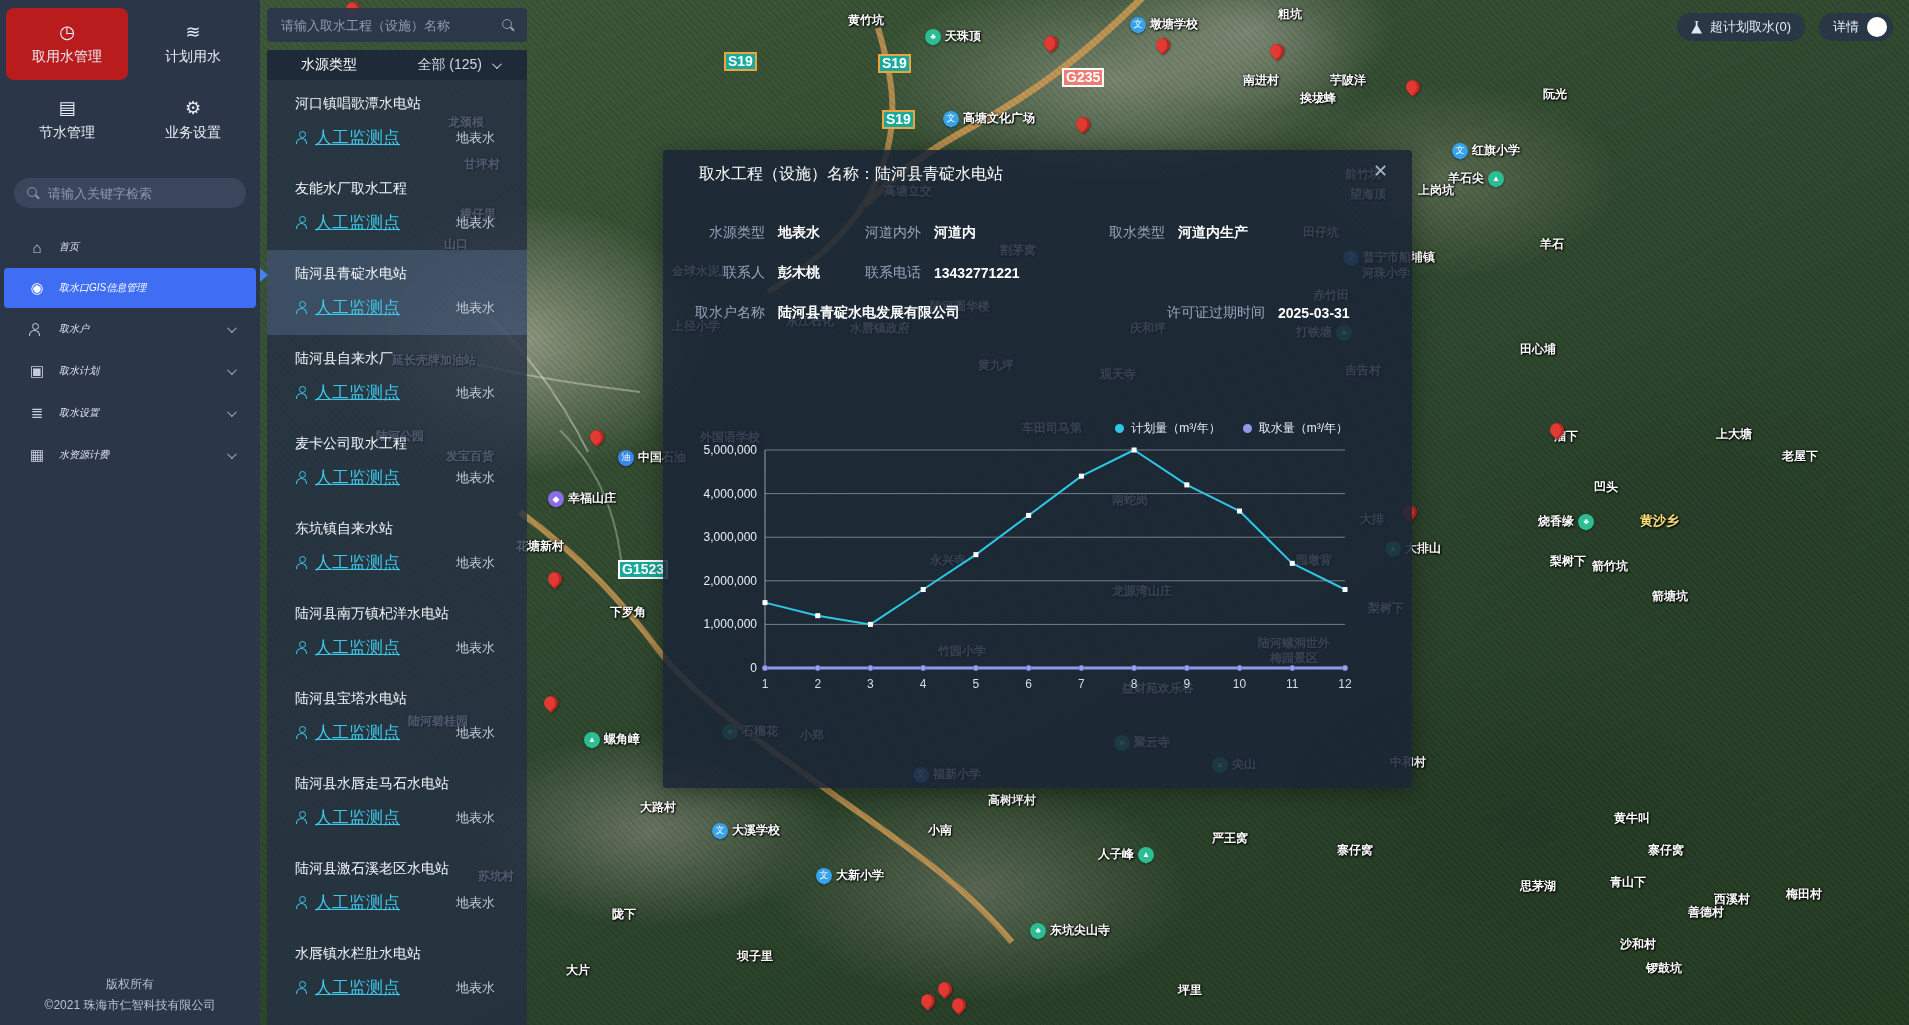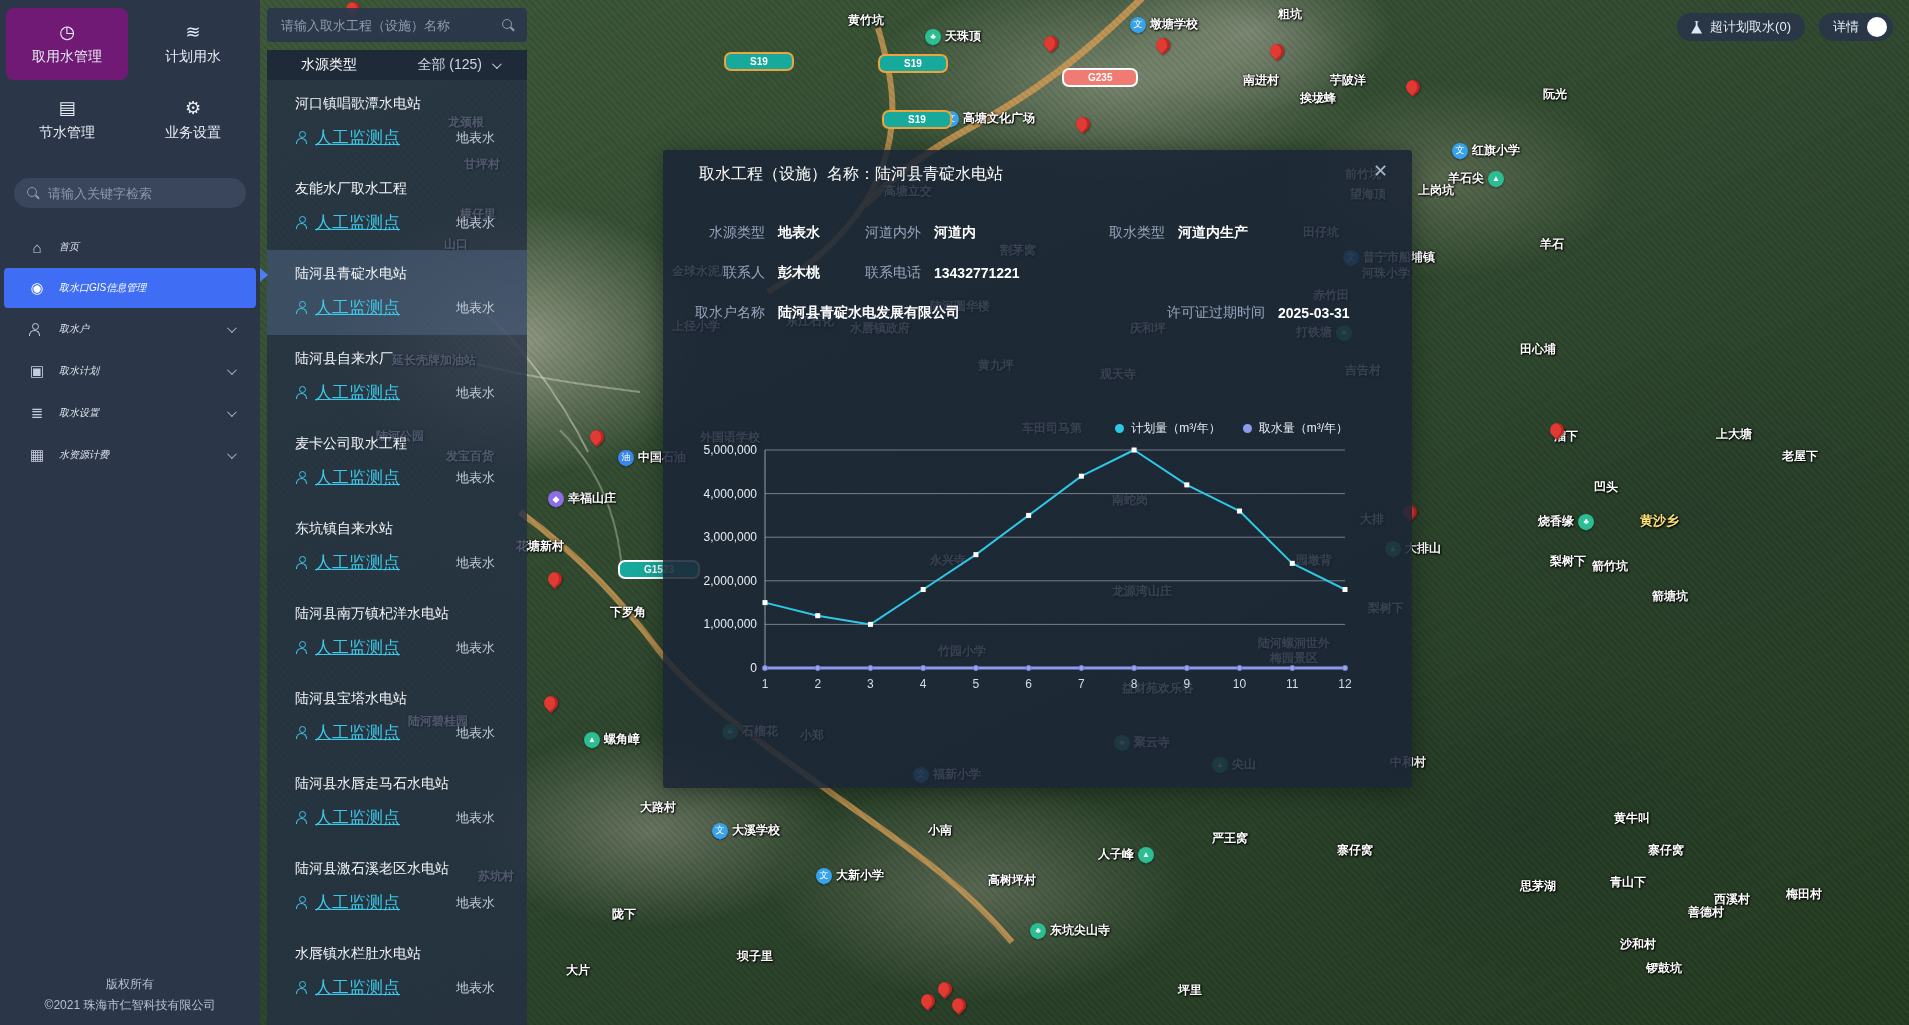--- a/index.html
+++ b/index.html
@@ -37,33 +37,33 @@
   .mk::after { content:""; position:absolute; bottom:-4px; left:50%; margin-left:-3px;
     border:3px solid transparent; border-top:4px solid; }
   .mk.school { background:#38a3ea; } .mk.school::after { border-top-color:#38a3ea; }
   .mk.gas    { background:#3a87ec; } .mk.gas::after    { border-top-color:#3a87ec; }
   .mk.mountain { background:#2cbd92; } .mk.mountain::after { border-top-color:#2cbd92; }
   .mk.temple { background:#2cbd92; } .mk.temple::after { border-top-color:#2cbd92; }
   .mk.resort { background:#8d6de4; } .mk.resort::after { border-top-color:#8d6de4; }
   .pin-red { position:absolute; width:14px; height:14px; background:#e03a33; z-index:4;
     border-radius:50% 50% 50% 0; transform:rotate(-45deg);
     box-shadow:inset -2px -2px 0 rgba(120,0,0,.35), 0 1px 2px rgba(0,0,0,.5); }
-  .badge { position:absolute; z-index:3; font-size:10px; font-weight:bold; color:#fff;
-    padding:1px 24px; border-radius:7px; line-height:13px; }
+  .badge { position:absolute; z-index:3; font-size:14px; font-weight:bold; color:#fff;
+    padding:1px 2px; border-radius:0; line-height:13px; }
   .badge.teal  { background:#17a99b; border:2px solid #eba43e; }
   .badge.tealw { background:#17a99b; border:2px solid #fff; }
   .badge.red   { background:#ef7b72; border:2px solid #fff; }
 
   
   .sidebar { position:absolute; left:0; top:0; bottom:0; width:260px; z-index:30;
     background:#2c3649; display:flex; flex-direction:column; }
   .tiles { display:grid; grid-template-columns:1fr 1fr; gap:4px; padding:8px 6px 10px; }
   .tile { height:72px; display:flex; flex-direction:column; align-items:center; justify-content:center;
     gap:7px; color:#e8edf4; font-size:14px; border-radius:8px; cursor:pointer; }
-  .tile.active { background:#701a75; }
+  .tile.active { background:#b91c1c; }
   .tile .ic { font-size:18px; line-height:1; }
   .side-search { margin:12px 14px 0; height:30px; background:#3a465c; border-radius:15px;
     display:flex; align-items:center; padding:0 12px; gap:8px; color:#8b98ad; }
   .side-search input { flex:1; background:transparent; border:none; outline:none;
     color:#cfd8e6; font-size:13px; font-family:inherit; }
   .side-search input::placeholder { color:#8b98ad; }
   .menu { margin-top:18px; }
   .menu-item { position:relative; height:42px; display:flex; align-items:center; gap:13px;
     padding-left:28px; color:#dde4ee; font-size:10px; cursor:pointer;font-style:italic; }
   .menu-item.active { background:#3f6ef5; margin:0 4px; border-radius:4px; height:40px;
@@ -323,21 +323,21 @@
     <div class="map-label" style="left: 566px; top: 962px;">
       <span>大片</span>
     </div>
     <div class="map-label" style="left: 913px; top: 766px;">
       <span class="mk school">文</span>
       <span>福新小学</span>
     </div>
     <div class="map-label" style="left: 928px; top: 822px;">
       <span>小南</span>
     </div>
-    <div class="map-label" style="left: 988px; top: 872px;">
+    <div class="map-label" style="left: 988px; top: 792px;">
       <span>高树坪村</span>
     </div>
     <div class="map-label" style="left: 640px; top: 799px;">
       <span>大路村</span>
     </div>
     <div class="map-label" style="left: 584px; top: 731px;">
       <span class="mk mountain" style="font-size: 8px;">▲</span>
       <span>螺角嶂</span>
     </div>
     <div class="map-label" style="left: 712px; top: 822px;">

